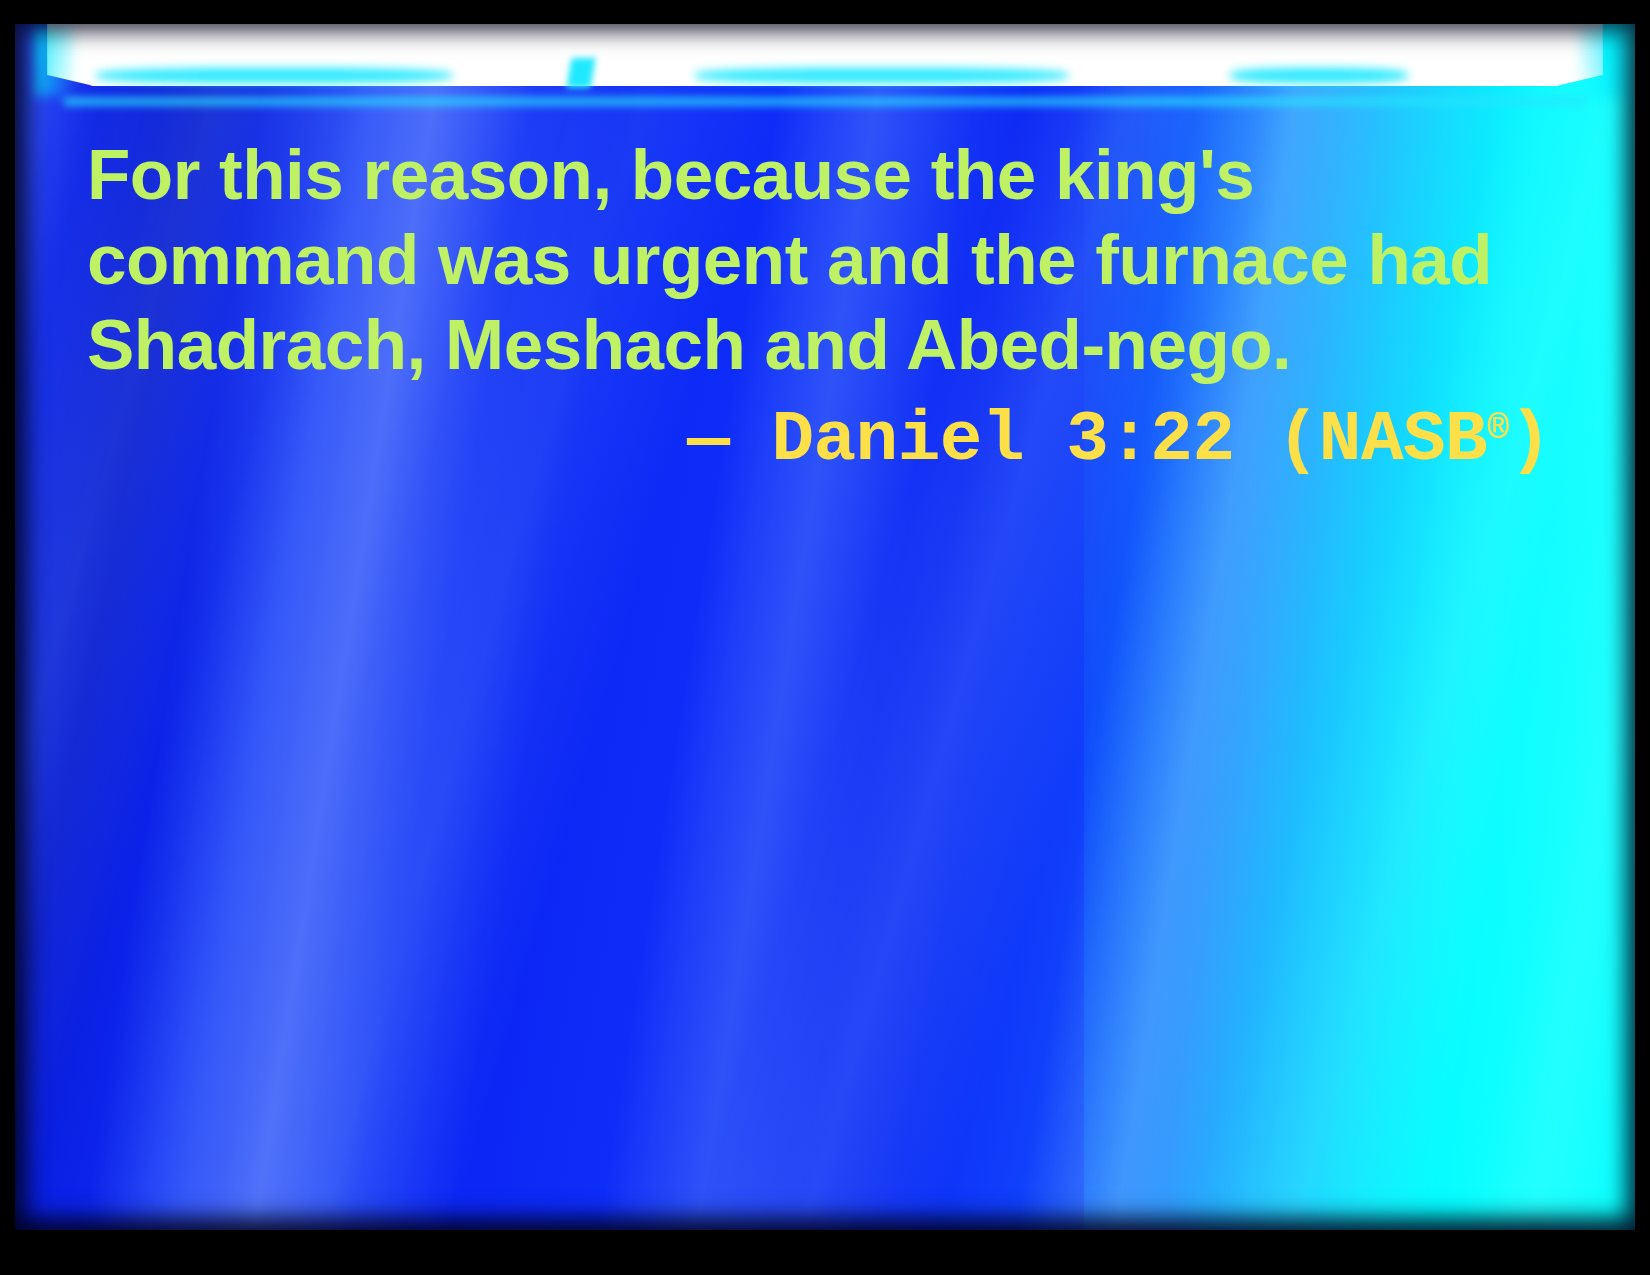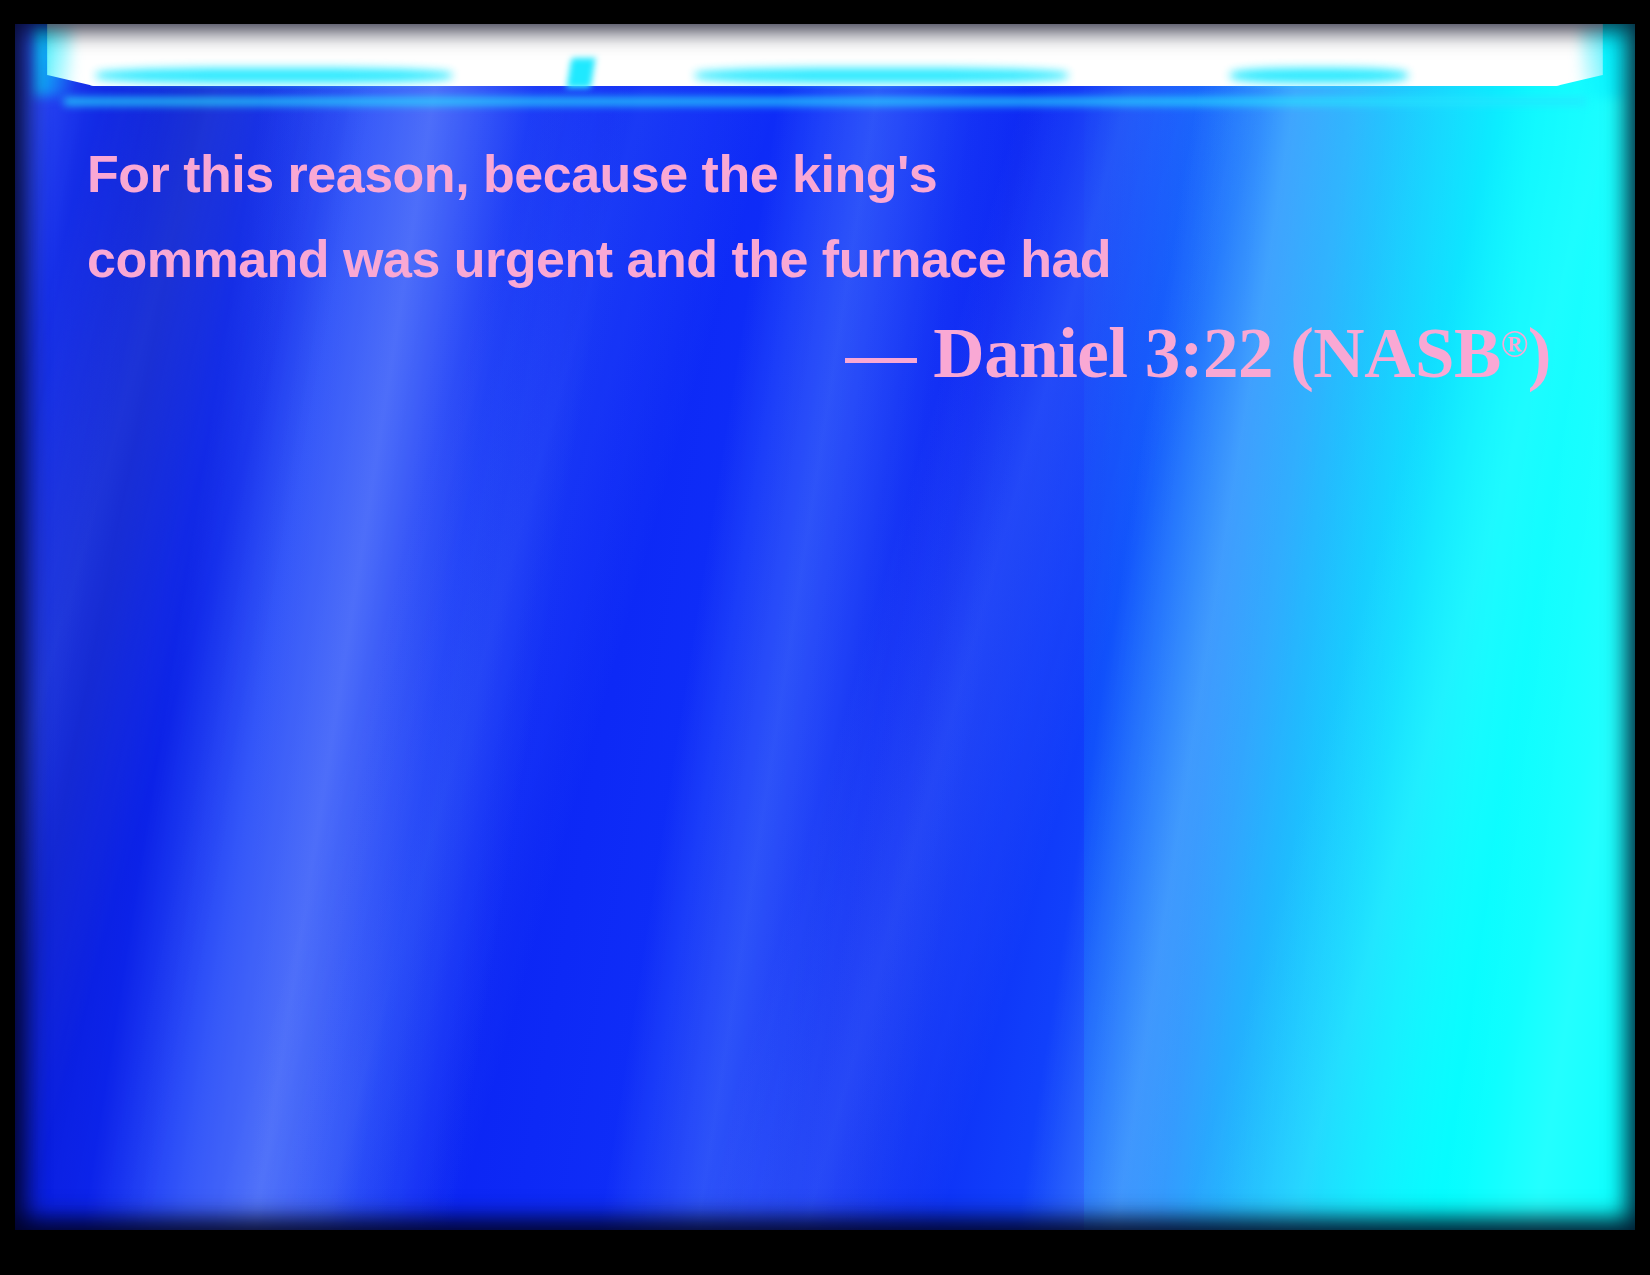--- a/index.html
+++ b/index.html
@@ -245,32 +245,32 @@
 
   
   #verse-text-block {
     position: absolute;
     left: 72px;
     top: 108px;
     width: 1470px;
     z-index: 6;
   }
   .verse-line {
-    color: #f9a8d4;
+    color: #bef264;
     font-family: "Liberation Sans", sans-serif;
     font-weight: bold;
-    font-size: 52px;
+    font-size: 71px;
     line-height: 85px;
     letter-spacing: -0.5px;
     white-space: nowrap;
     text-align: left;
   }
   #attribution-line {
-    color: #f9a8d4;
-    font-family: Liberation Serif, serif;
+    color: #fde047;
+    font-family: Liberation Mono, monospace;
     font-weight: bold;
     font-size: 71px;
     line-height: 85px;
     letter-spacing: -0.5px;
     text-align: right;
     white-space: nowrap;
     padding-right: 6px;
   }
   .reg-mark {
     font-size: 0.52em;
@@ -298,20 +298,21 @@
       <div class="glow-cyan-streak gcs1"></div>
       <div class="glow-cyan-streak gcs2"></div>
       <div class="glow-cyan-streak gcs3"></div>
       <div class="glow-notch"></div>
       <div class="glow-underline"></div>
     </div>
 
     <div id="verse-text-block">
       <div class="verse-line">For this reason, because the king's</div>
       <div class="verse-line">command was urgent and the furnace had</div>
+      <div class="verse-line">Shadrach, Meshach and Abed-nego.</div>
 
       <div id="attribution-line"><span>— </span><span>Daniel 3:22 (NASB</span><span class="reg-mark">®</span><span>)</span></div>
     </div>
 
     <div class="bg-vignette"></div>
   </div>
 
 </div>
 
 </body></html>

